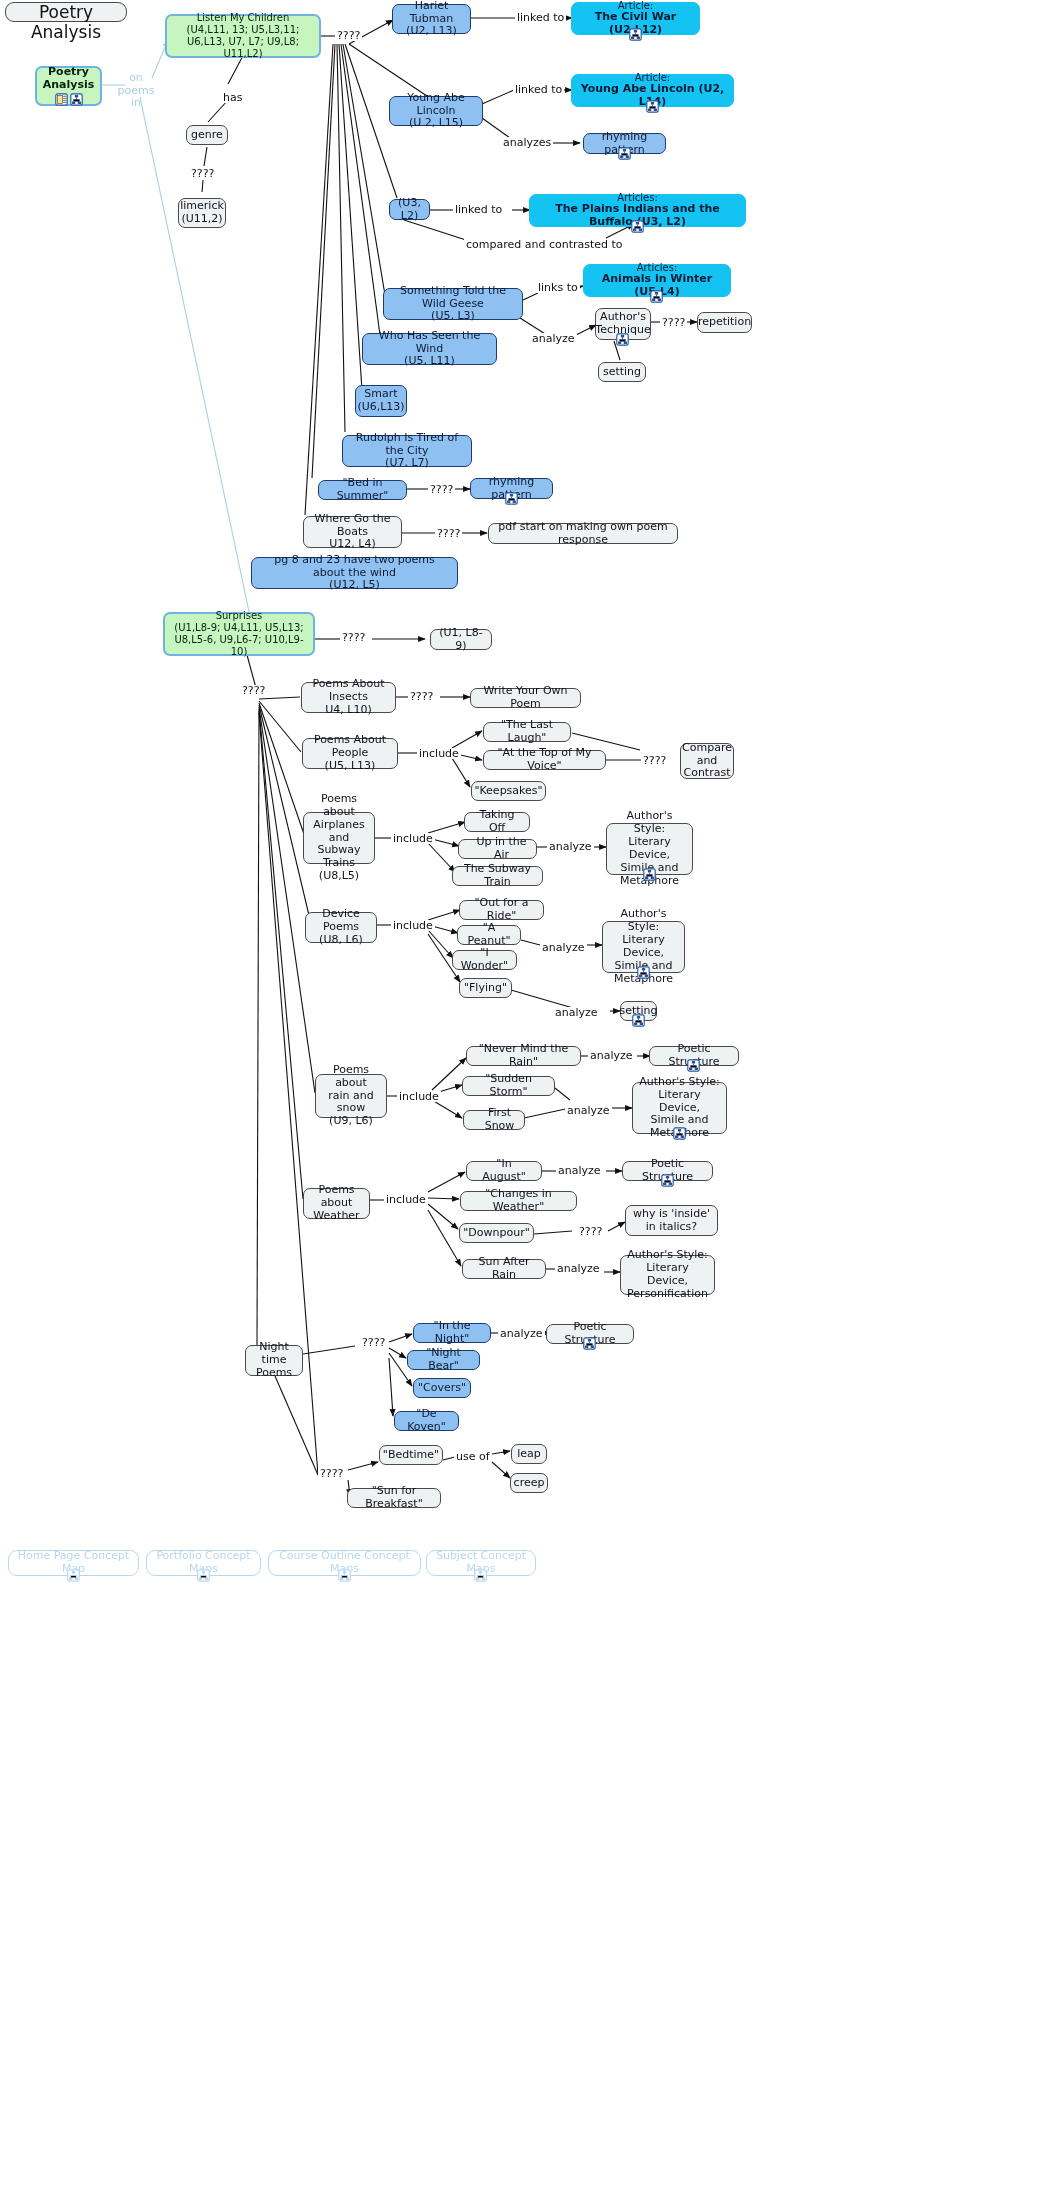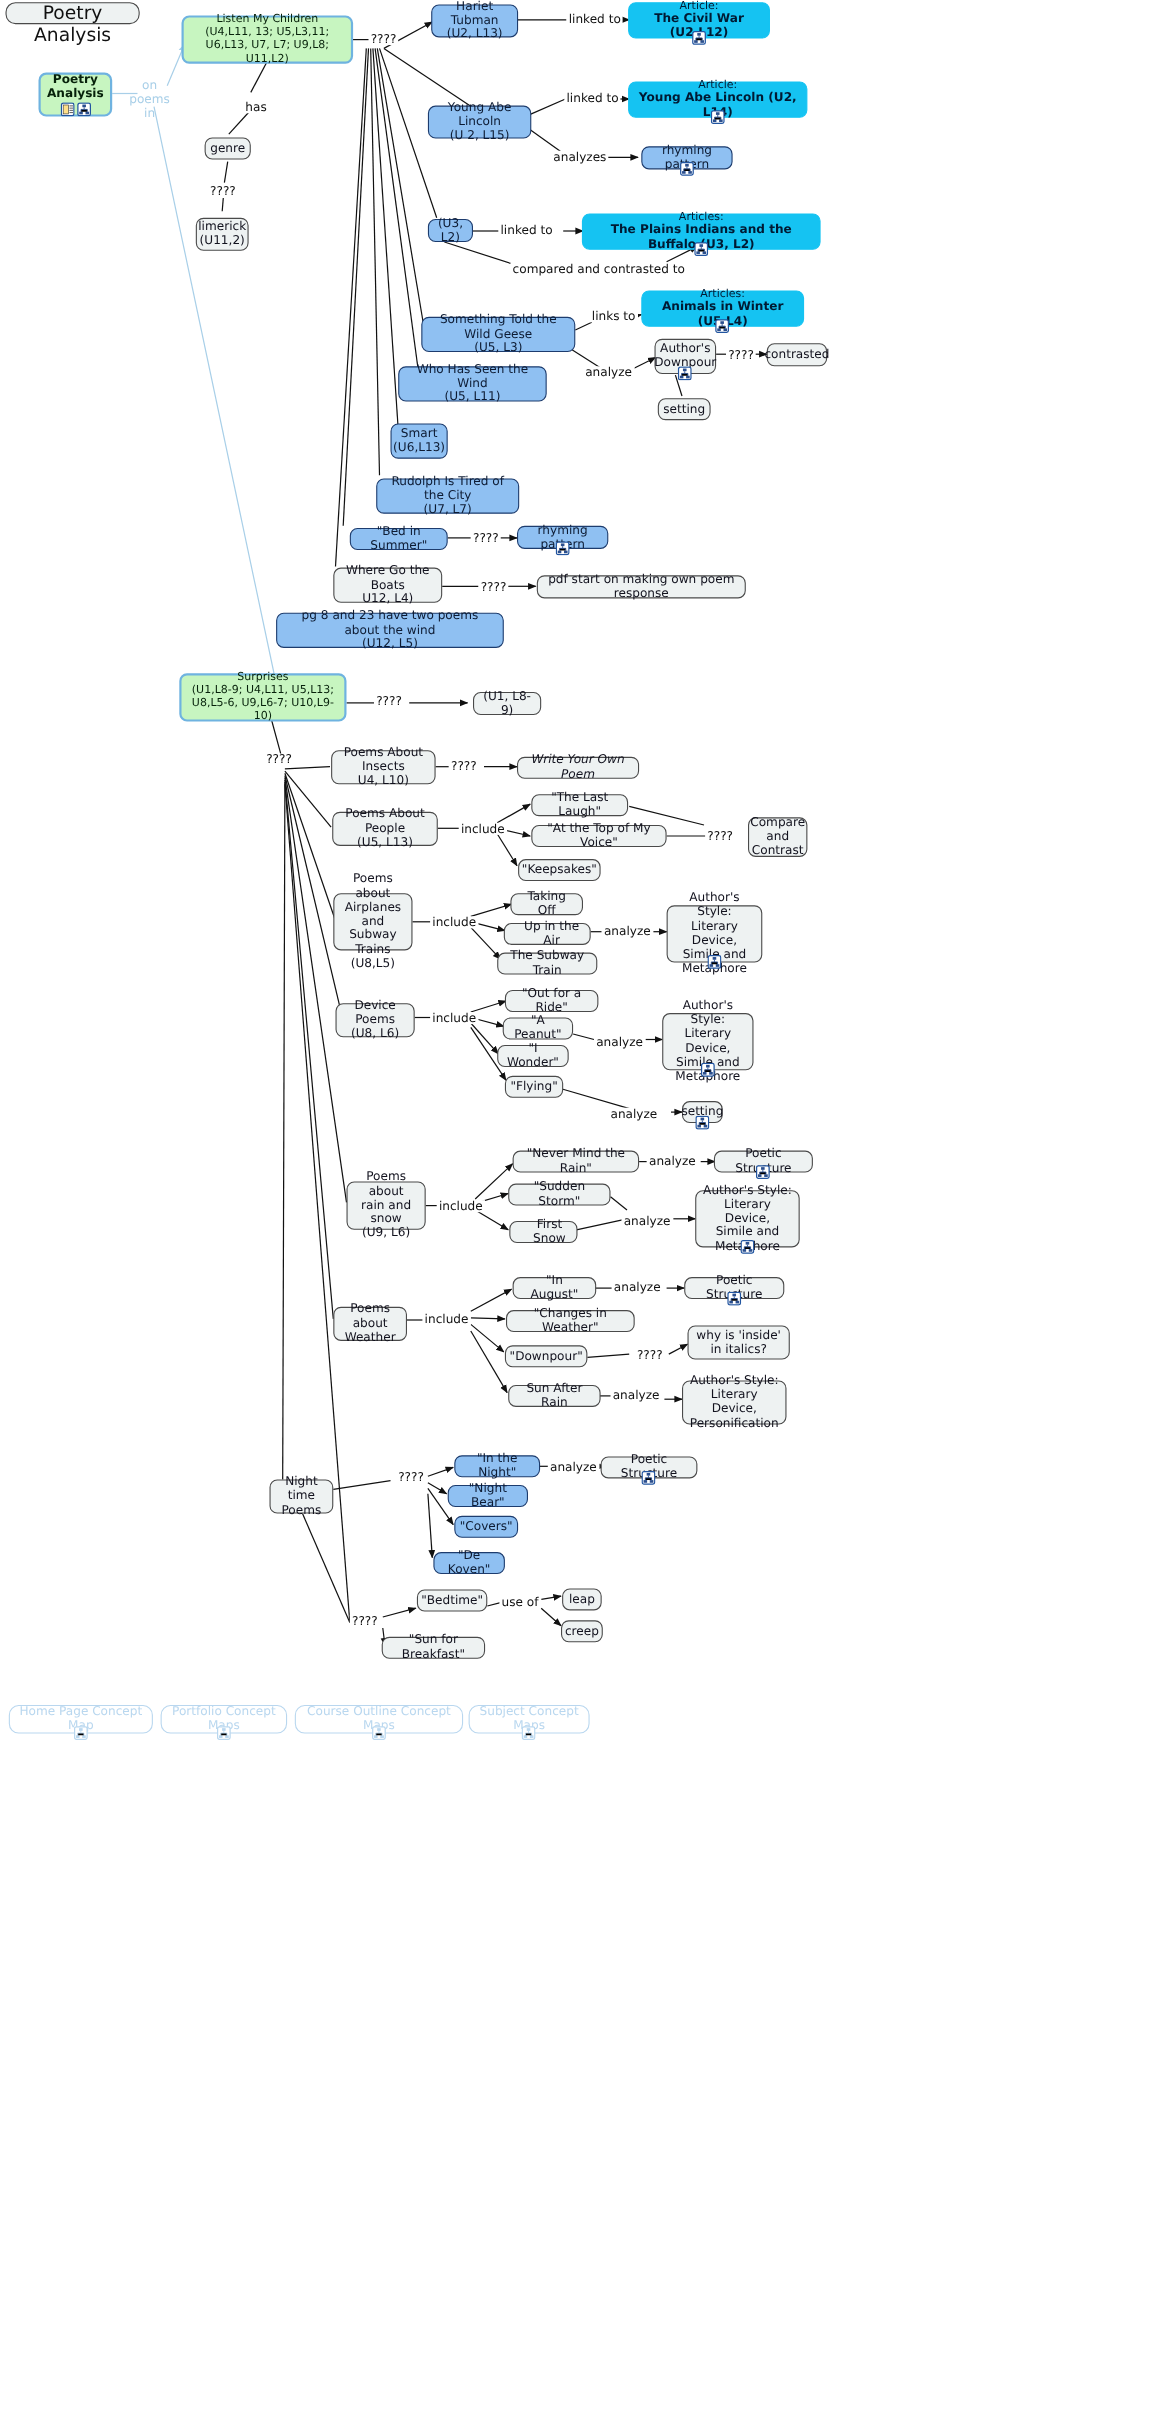--- a/index.html
+++ b/index.html
@@ -311,32 +311,32 @@
       <rect x="1" y="1" width="14" height="14" rx="2" fill="#fff" stroke="#2255a0" stroke-width="1.4"></rect>
       <rect x="6" y="2.5" width="4" height="3" fill="#2b4f8e"></rect>
       <rect x="2.5" y="10.5" width="4" height="3" fill="#2b4f8e"></rect>
       <rect x="9.5" y="10.5" width="4" height="3" fill="#2b4f8e"></rect>
       <path d="M8 5.5v2.5M4.5 10.5V8h7v2.5" stroke="#2b4f8e" stroke-width="1"></path>
     </svg>
 </div>
 <div class="lbl" style="left:530px;top:333px;">analyze</div>
 <div class="node n-grey" style="left:595px;top:308px;width:56px;height:32px;">
   <span>Author's
-Downpour</span>
+Technique</span>
   <svg class="ic foot" viewBox="0 0 16 16">
       <rect x="1" y="1" width="14" height="14" rx="2" fill="#fff" stroke="#2255a0" stroke-width="1.4"></rect>
       <rect x="6" y="2.5" width="4" height="3" fill="#2b4f8e"></rect>
       <rect x="2.5" y="10.5" width="4" height="3" fill="#2b4f8e"></rect>
       <rect x="9.5" y="10.5" width="4" height="3" fill="#2b4f8e"></rect>
       <path d="M8 5.5v2.5M4.5 10.5V8h7v2.5" stroke="#2b4f8e" stroke-width="1"></path>
     </svg>
 </div>
 <div class="lbl" style="left:660px;top:317px;">????</div>
 <div class="node n-grey" style="left:697px;top:312px;width:55px;height:21px;">
-  <span>contrasted</span>
+  <span>repetition</span>
 </div>
 <div class="node n-grey" style="left:598px;top:362px;width:48px;height:20px;">
   <span>setting</span>
 </div>
 
 <div class="node n-blue" style="left:362px;top:333px;width:135px;height:32px;">
   <span>Who Has Seen the Wind
 (U5, L11)</span>
 </div>
 
@@ -388,21 +388,21 @@
 <div class="node n-grey" style="left:430px;top:629px;width:62px;height:21px;">
   <span>(U1, L8-9)</span>
 </div>
 <div class="lbl" style="left:240px;top:685px;">????</div>
 
 <div class="node n-grey" style="left:301px;top:682px;width:95px;height:31px;">
   <span>Poems About Insects
 U4, L10)</span>
 </div>
 <div class="lbl" style="left:408px;top:691px;">????</div>
-<div class="node n-grey" style="left:470px;top:688px;width:111px;height:20px;font-style:italic;">
+<div class="node n-grey" style="left:470px;top:688px;width:111px;height:20px;">
   <span>Write Your Own Poem</span>
 </div>
 
 <div class="node n-grey" style="left:302px;top:738px;width:96px;height:31px;">
   <span>Poems About People
 (U5, L13)</span>
 </div>
 <div class="lbl" style="left:417px;top:748px;">include</div>
 <div class="node n-grey" style="left:483px;top:722px;width:88px;height:20px;">
   <span>"The Last Laugh"</span>

